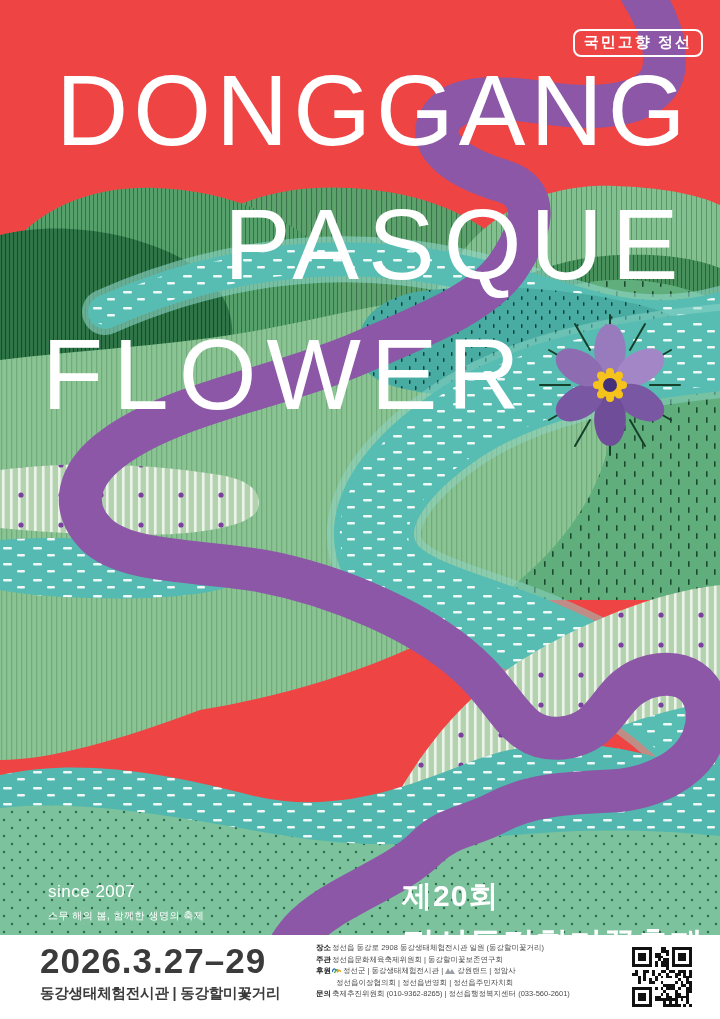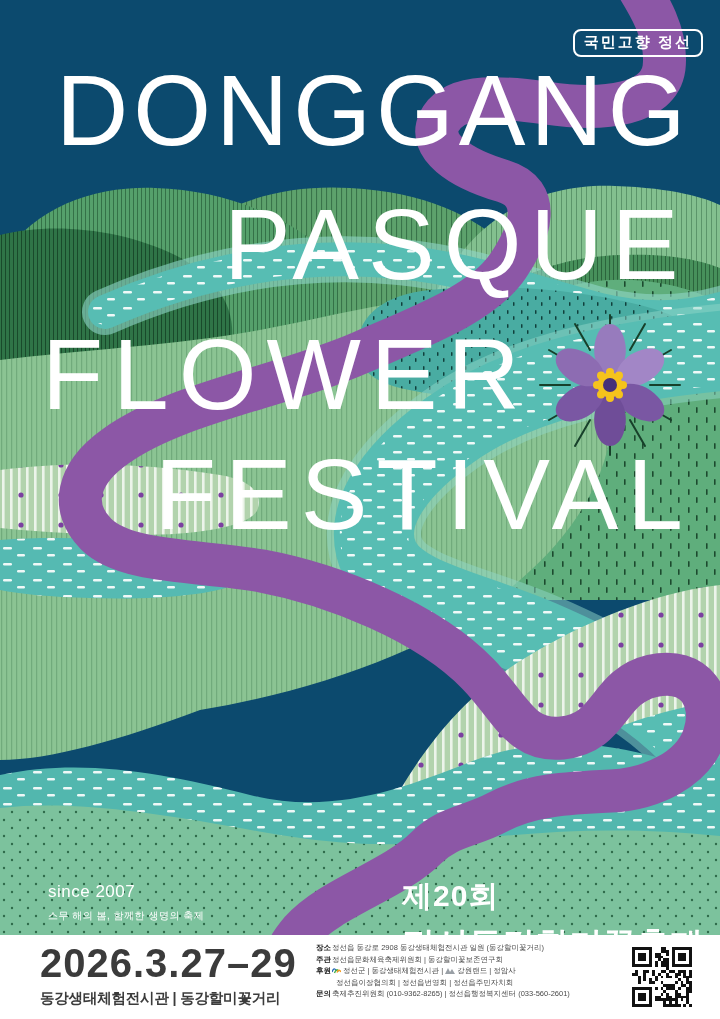--- a/index.html
+++ b/index.html
@@ -1,18 +1,18 @@
 <!DOCTYPE html>
 <html><head>
 <meta charset="utf-8">
 <style>
   html,body{margin:0;padding:0;background:#e8e8e8;}
   .poster{
     position:relative;width:720px;height:1019px;overflow:hidden;
-    background:#0c4a6e;
+    background:#ef4444;
     font-family:"Liberation Sans","DejaVu Sans",sans-serif;
     -webkit-font-smoothing:antialiased;
   }
   svg.scene{position:absolute;left:0;top:0;}
   
   .hl{position:absolute;color:#ffffff;font-weight:400;line-height:1;white-space:nowrap;
       font-size:100px;}
   .hl1{left:56px;top:60px;letter-spacing:5px;text-align:center;}
   .hl2{left:224px;top:194px;letter-spacing:9px;}
   .hl3{left:42px;top:324px;letter-spacing:10px;}
@@ -25,21 +25,21 @@
   .since{position:absolute;left:48px;top:882px;color:#ffffff;}
   .since .l1{font-size:17px;font-weight:400;letter-spacing:.5px;}
   .since .l2{font-size:10px;font-weight:400;margin-top:7px;letter-spacing:.5px;}
   
   .ko-title{position:absolute;left:402px;top:876px;color:#ffffff;font-weight:700;}
   .ko-title .k1{font-size:30px;letter-spacing:1px;}
   .ko-title .k2{font-size:33px;margin-top:5px;letter-spacing:.5px;}
   
   .footer{position:absolute;left:0;bottom:0;width:720px;height:84px;background:#ffffff;}
   .date-block{position:absolute;left:40px;top:6px;color:#3b3b3b;}
-  .date-block .date{font-size:40px;font-weight:700;letter-spacing:1px;}
+  .date-block .date{font-size:35px;font-weight:700;letter-spacing:1px;}
   .date-block .venue{font-size:14.5px;font-weight:700;margin-top:3px;letter-spacing:-.2px;}
   .info-block{position:absolute;left:315px;top:9px;width:300px;color:#4a4a4a;
               font-size:7.5px;line-height:1;}
   .info-row{margin-bottom:4px;white-space:nowrap;}
   .info-row .lab{display:inline-block;width:17px;font-weight:700;color:#222;text-align:center;}
   .info-sub{margin:-1px 0 4px 21px;white-space:nowrap;}
   .mini-logo{display:inline-block;vertical-align:-1px;margin:0 2px 0 0;}
   .qr{position:absolute;right:28px;top:12px;width:60px;height:60px;background:#fff;}
   .qr svg{width:60px;height:60px;display:block;}
 </style>
@@ -187,21 +187,20 @@
       </g>
       <circle cx="0" cy="0" r="7" fill="#463079"></circle>
     </g>
   </svg>
 
   <div class="badge">국민고향 정선</div>
 
   <div class="hl hl1">DONGGANG</div>
   <div class="hl hl3">FLOWER</div>
   <div class="hl hl2">PASQUE</div>
-  <div class="hl hl4">FESTIVAL</div>
 
   <div class="since">
     <div class="l1">since 2007</div>
     <div class="l2">스무 해의 봄, 함께한 생명의 축제</div>
   </div>
 
   <div class="ko-title">
     <div class="k1">제20회</div>
     <div class="k2">정선동강할미꽃축제</div>
   </div>

